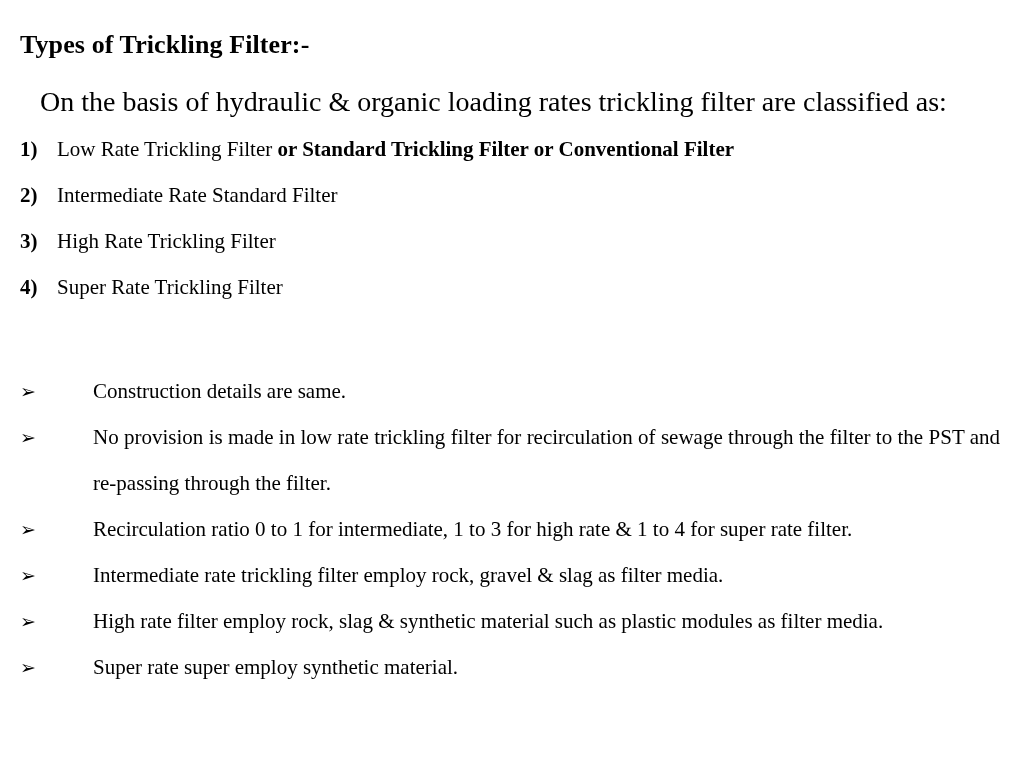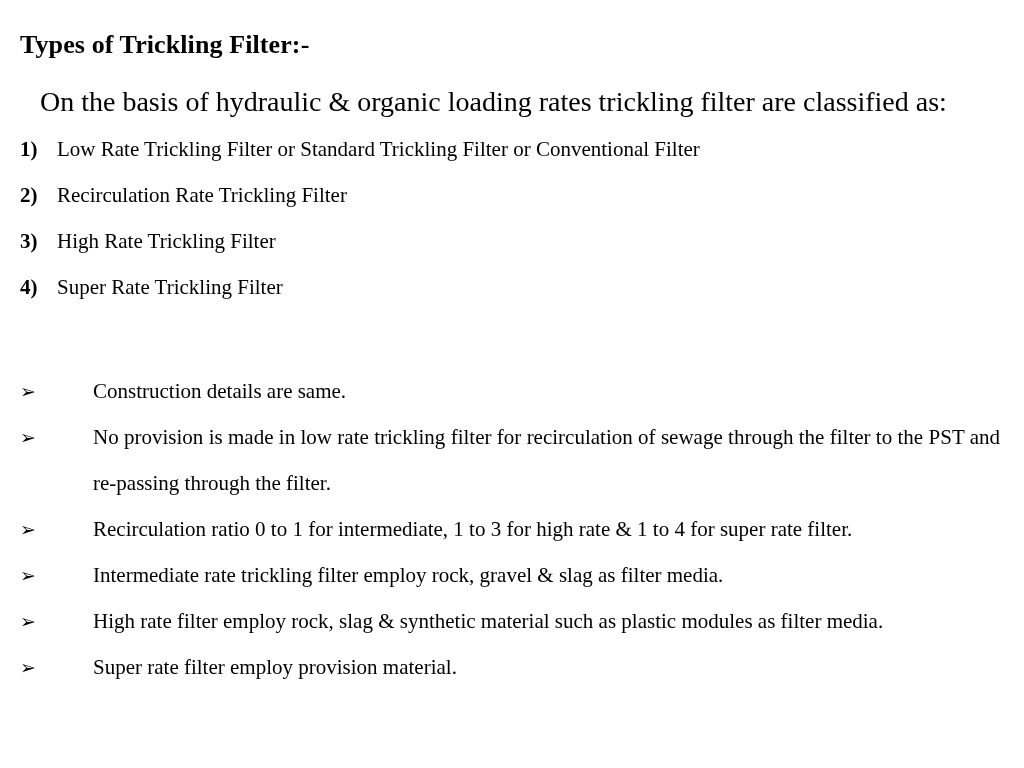--- a/index.html
+++ b/index.html
@@ -66,21 +66,21 @@
     font-weight: bold;
     font-size: 21px;
   }
   .num-text {
     flex: 1 1 auto;
   }
   .num-text .b {
     font-weight: normal;
   }
   .num-text .r {
-    font-weight: normal;
+    font-weight: bold;
   }
 
   
   .bullet-list {
     position: absolute;
     left: 20px;
     top: 368px;
     width: 980px;
   }
   .bullet-item {
@@ -125,21 +125,21 @@
 
   <div class="numbered-list">
 
     <div class="num-item">
       <span class="num-marker">1)</span>
       <span class="num-text"><span class="b">Low Rate Trickling Filter</span><span class="r"> or Standard Trickling Filter or Conventional Filter</span></span>
     </div>
 
     <div class="num-item">
       <span class="num-marker">2)</span>
-      <span class="num-text"><span class="b">Recirculation Rate Trickling Filter</span><span class="r"></span></span>
+      <span class="num-text"><span class="b">Intermediate Rate Standard Filter</span><span class="r"></span></span>
     </div>
 
     <div class="num-item">
       <span class="num-marker">3)</span>
       <span class="num-text"><span class="b">High Rate Trickling Filter</span><span class="r"></span></span>
     </div>
 
     <div class="num-item">
       <span class="num-marker">4)</span>
       <span class="num-text"><span class="b">Super Rate Trickling Filter</span><span class="r"></span></span>
@@ -169,18 +169,18 @@
       <span class="txt">Intermediate rate trickling filter employ rock, gravel &amp; slag as filter media.</span>
     </div>
 
     <div class="bullet-item justified">
       <span class="bullet-glyph">➢</span>
       <span class="txt">High rate filter employ rock, slag &amp; synthetic material such as plastic modules as filter media.</span>
     </div>
 
     <div class="bullet-item plain">
       <span class="bullet-glyph">➢</span>
-      <span class="txt">Super rate filter employ provision material.</span>
+      <span class="txt">Super rate super employ synthetic material.</span>
     </div>
 
   </div>
 
 </div>
 
 </body></html>

